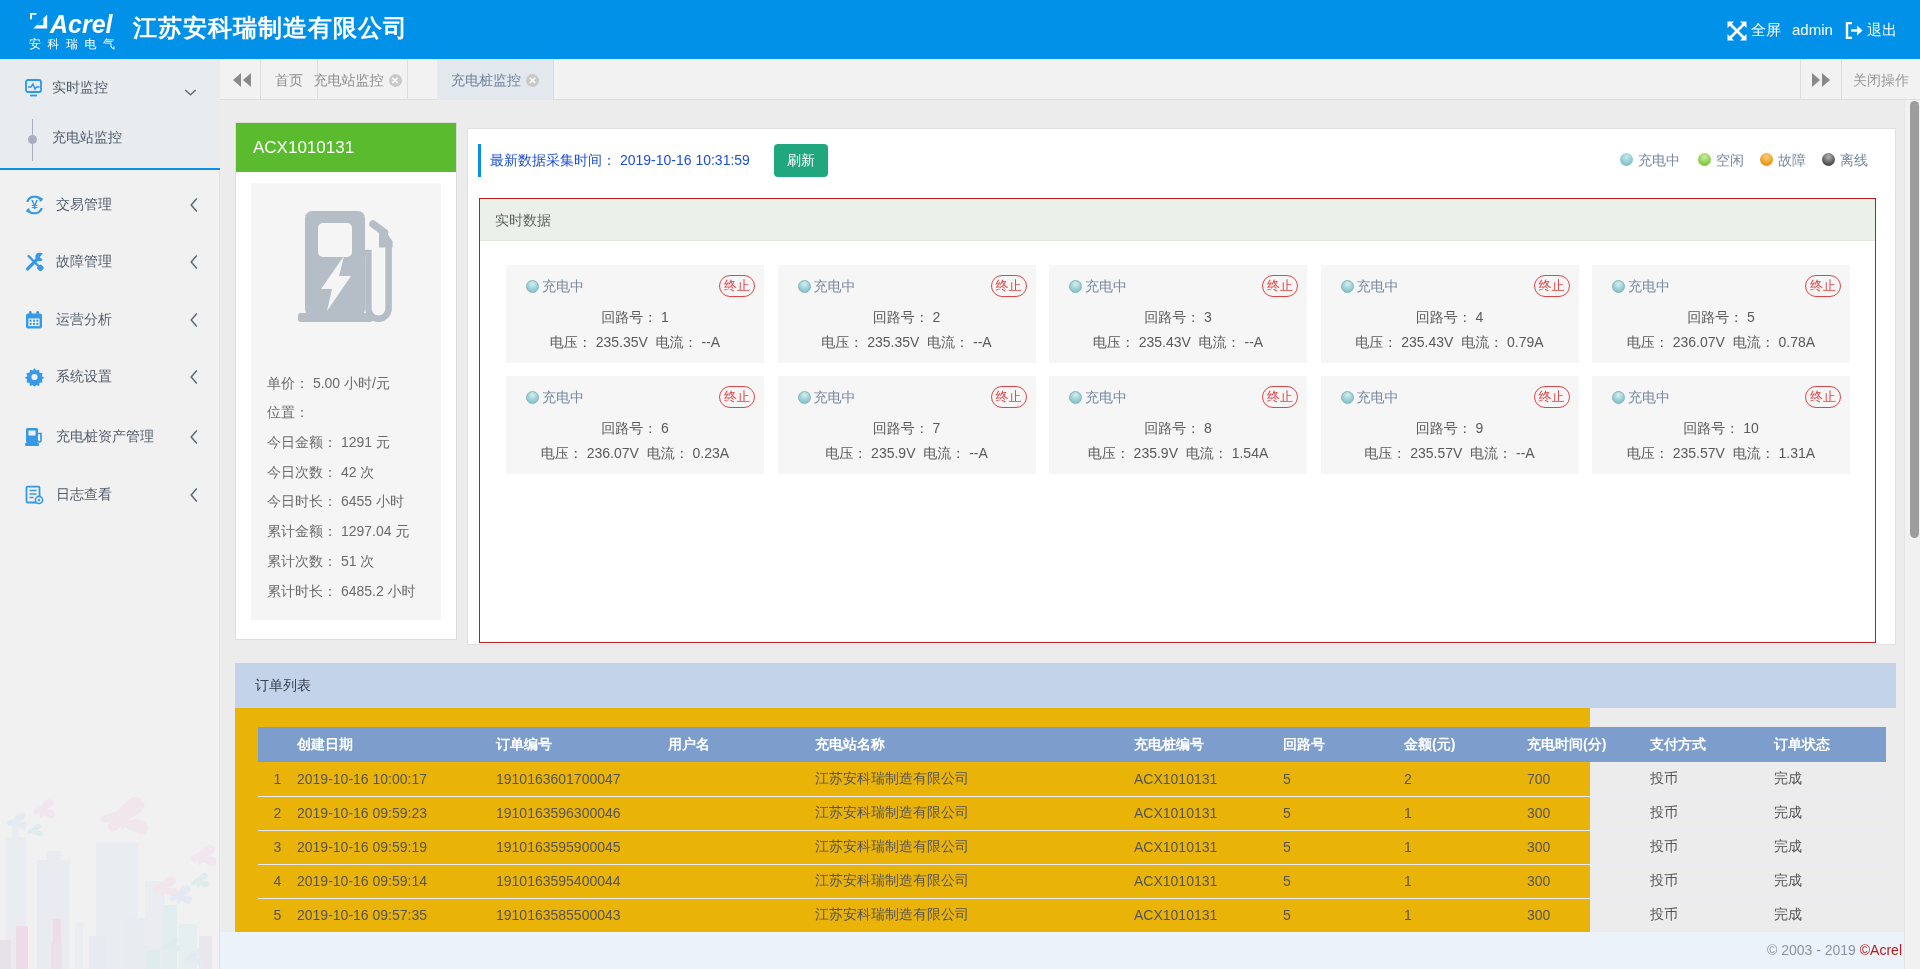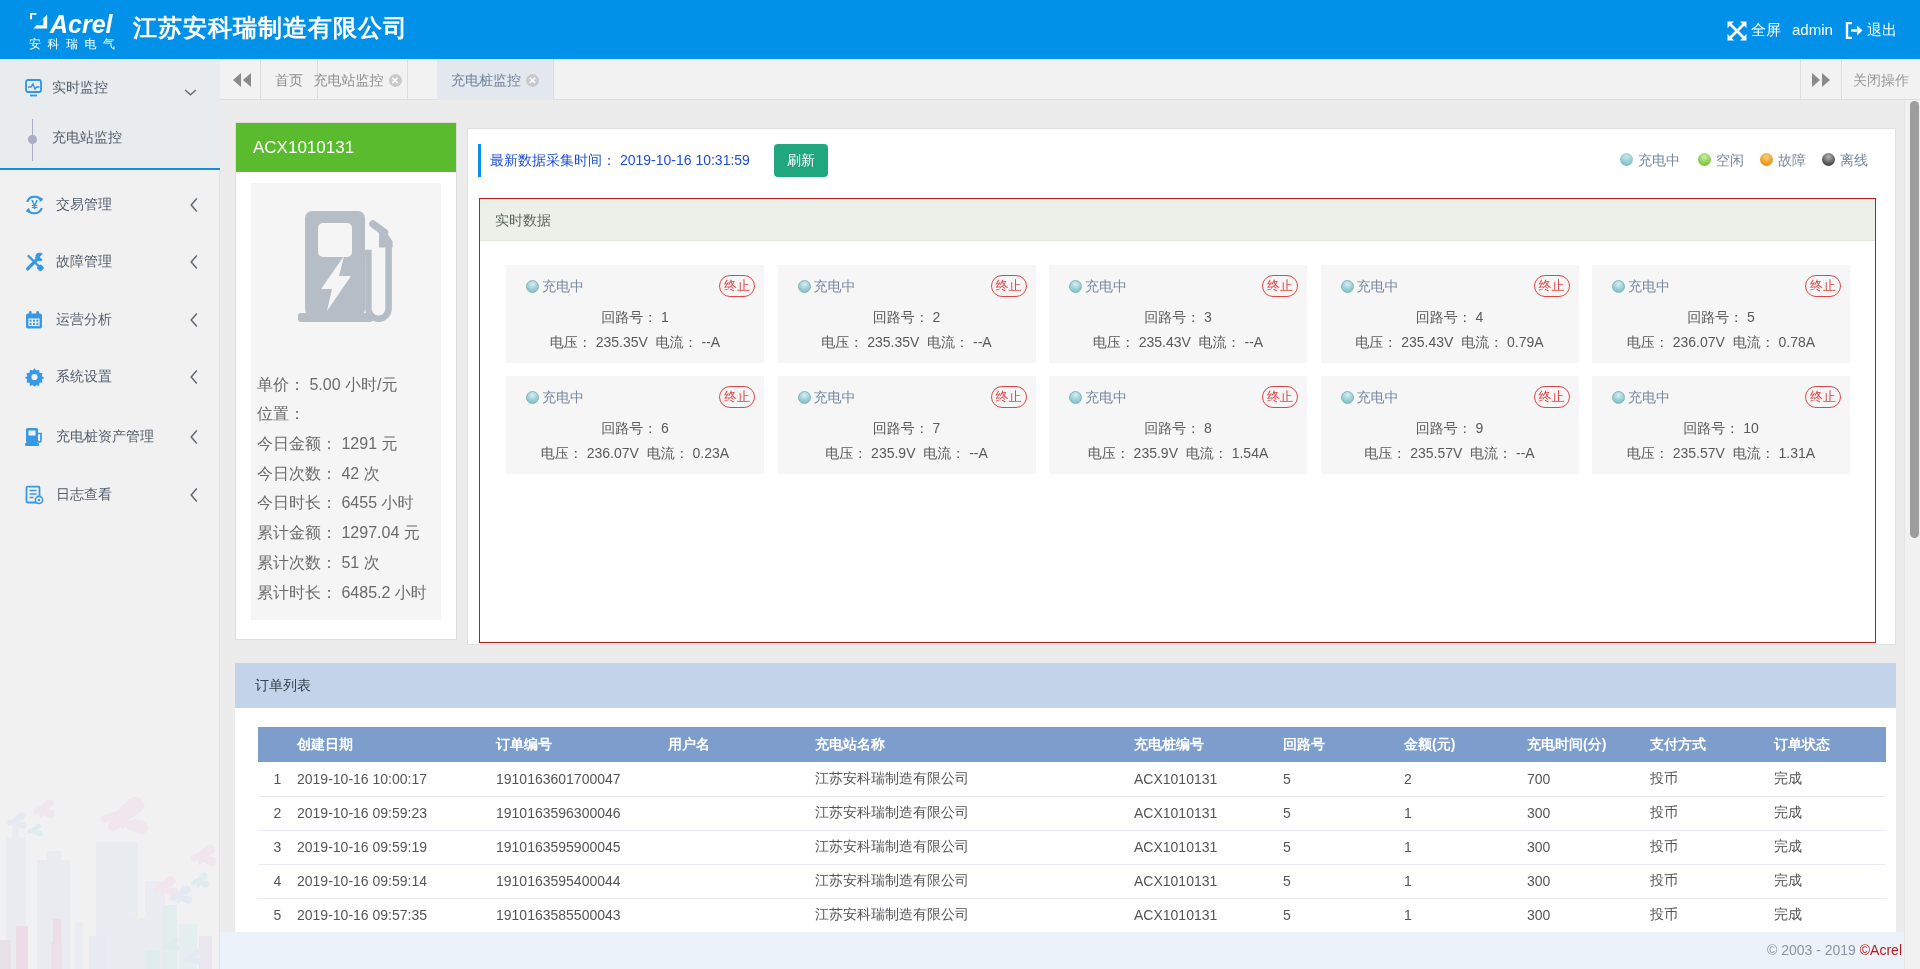--- a/index.html
+++ b/index.html
@@ -25,39 +25,39 @@
 
 
 #tabbar { position:absolute; left:220px; top:60px; width:1700px; height:40px; background:#f2f2f2; border-bottom:1px solid #d8dee5; z-index:20; }
 .tab { position:absolute; top:0; height:40px; line-height:40px; font-size:14px; color:#8f8f8f; text-align:center; border-right:1px solid #ddd; }
 .tabx { display:inline-block; width:13px; height:13px; background:#c9c9c9; border-radius:50%; color:#fff; font-size:10px; line-height:13px; text-align:center; vertical-align:1px; margin-left:5px; font-weight:bold; }
 
 
 #leftpanel { position:absolute; left:235px; top:122px; width:222px; height:518px; background:#fff; border:1px solid #ddd; }
 #greenhdr { position:absolute; left:0; top:0; width:220px; height:49px; background:#5bbb2f; color:#fff; font-size:17px; line-height:49px; padding-left:17px; }
 #graybox { position:absolute; left:15px; top:60px; width:190px; height:437px; background:#f5f5f5; }
-.stat { position:absolute; left:6px; font-size:16px; color:#6b6b6b; white-space:nowrap; }
+.stat { position:absolute; left:16px; font-size:14px; color:#6b6b6b; white-space:nowrap; }
 
 #rightpanel { position:absolute; left:467px; top:128px; width:1429px; height:517px; background:#fff; border:1px solid #e0e0e0; }
 #bluebar { position:absolute; left:10px; top:15px; width:3px; height:33px; background:#0a90e9; }
 #refreshtxt { position:absolute; left:22px; top:15px; height:33px; line-height:33px; font-size:14px; color:#1d4ed8; }
 #refreshbtn { position:absolute; left:306px; top:15px; width:54px; height:33px; background:#21a77d; border-radius:4px; color:#fff; font-size:14px; text-align:center; line-height:33px; }
 .legend { position:absolute; top:19px; height:25px; line-height:25px; font-size:14px; color:#76879e; }
 .ldot { display:inline-block; width:13px; height:13px; border-radius:50%; margin-right:5px; vertical-align:-1px; }
 
 #rtpanel { position:absolute; left:11px; top:69px; width:1397px; height:445px; border:1px solid #b91c1c; background:#fff; }
 #rthdr { position:absolute; left:0; top:0; width:1395px; height:42px; background:#ebf1e9; border-bottom:1px solid #e0e7dc; color:#5c6658; font-size:14px; line-height:42px; padding-left:15px; }
 .card { position:absolute; width:258px; height:98px; background:#f6f6f6; }
 .cdot { position:absolute; left:20px; top:15px; width:13px; height:13px; border-radius:50%; background:radial-gradient(circle at 50% 28%, #d8eef1 0%, #9dd2d8 50%, #77b7c0 100%); border:1px solid #82b4bd; }
 .cstat { position:absolute; left:36px; top:13px; font-size:14px; color:#76879e; }
 .cbtn { position:absolute; right:9px; top:10px; width:36px; height:22px; border:1.5px solid #e04547; border-radius:11px; color:#e04547; font-size:13px; text-align:center; line-height:19px; }
 .cline1 { position:absolute; left:0; top:44px; width:100%; text-align:center; font-size:14px; color:#5a5a5a; }
 .cline2 { position:absolute; left:0; top:69px; width:100%; text-align:center; font-size:14px; color:#5a5a5a; }
 
-#orderpanel { position:absolute; left:235px; top:663px; width:1661px; height:272px; background:#ffffff; }
+#orderpanel { position:absolute; left:235px; top:663px; width:1355px; height:272px; background:#eab308; }
 #orderhdr { position:absolute; left:0; top:0; width:1661px; height:45px; background:#c3d4ea; color:#37404e; font-size:14px; line-height:45px; padding-left:20px; }
 table#ot { position:absolute; left:23px; top:64px; border-collapse:collapse; table-layout:fixed; width:1628px; font-size:14px; }
 #ot th { background:#7d9ecd; color:#fff; font-weight:bold; text-align:left; height:35px; padding:0; }
 #ot td { height:34px; color:#555; border-bottom:1px solid #e8ecf2; padding:0; }
 
 #footer { position:absolute; left:220px; top:932px; width:1700px; height:37px; background:#ecf2f9; font-size:14px; color:#8a94a3; line-height:37px; }
 #footer span { position:absolute; right:18px; }
 
 
 #sbtrack { position:absolute; left:1904px; top:100px; width:16px; height:869px; background:#f1f1f1; border-left:1px solid #e5e5e5; z-index:40; }

